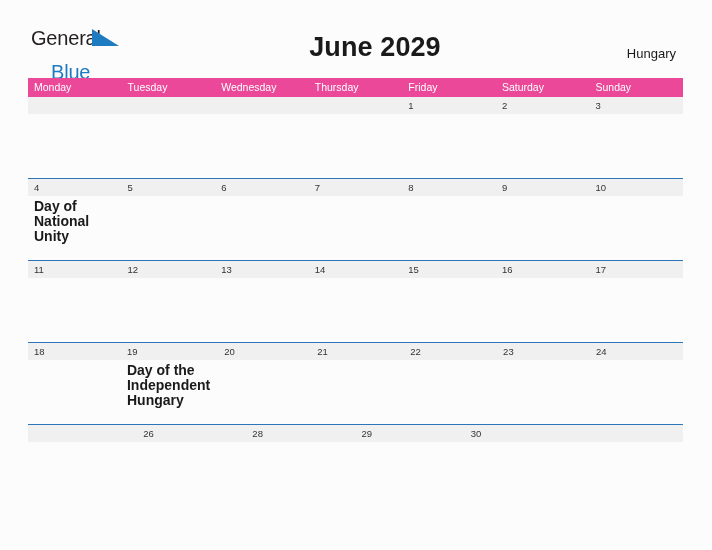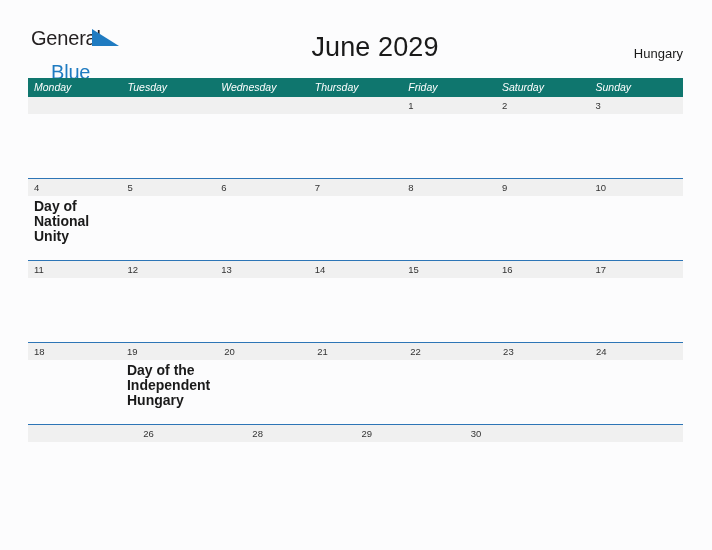--- a/index.html
+++ b/index.html
@@ -63,48 +63,47 @@
   }
 
   .title {
     position: absolute;
     left: 0;
     right: 0;
     top: 32px;
     text-align: center;
     font-size: 27px;
     color: #1a1a1a;
-    font-weight: normal;
+    font-weight: bold;
     margin: 0;
     letter-spacing: 0.1px;
     padding-left: 38px;
   }
 
   .country {
     position: absolute;
-    right: 29px;
+    right: 36px;
     top: 46px;
     font-size: 13px;
     color: #1a1a1a;
     padding-left: 34px;
   }
 
   
   .calendar {
     position: absolute;
     left: 28px;
     top: 78px;
     width: 655px;
   }
 
   .weekday-row {
     display: flex;
-    background: #0f766e;
+    background: #ec4899;
     height: 19px;
-    font-style: italic;
   }
   .weekday {
     flex: 1 1 0;
     color: #ffffff;
     font-size: 10.5px;
     line-height: 19px;
     padding-left: 6px;
     white-space: nowrap;
     overflow: hidden;
   }

